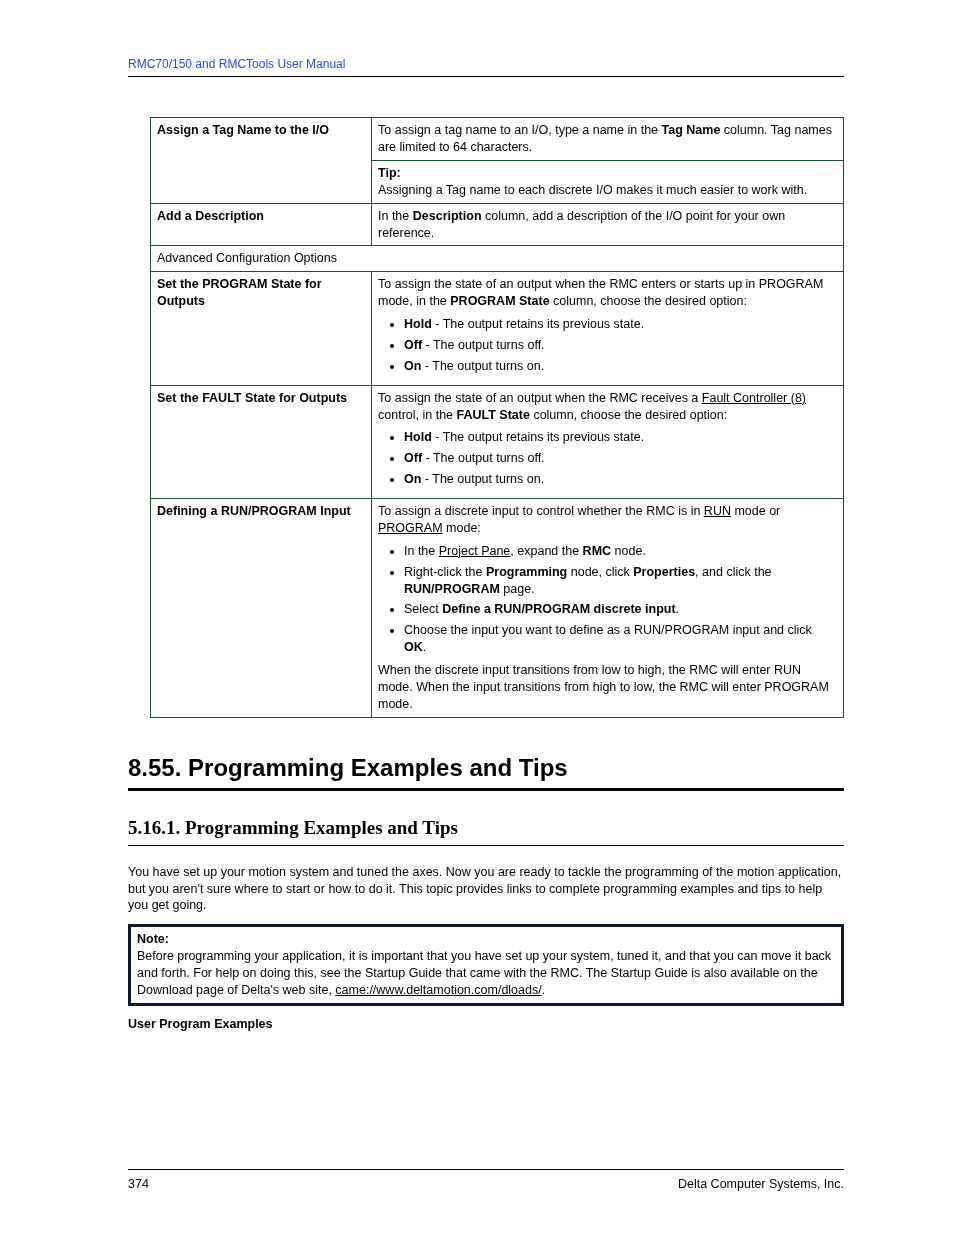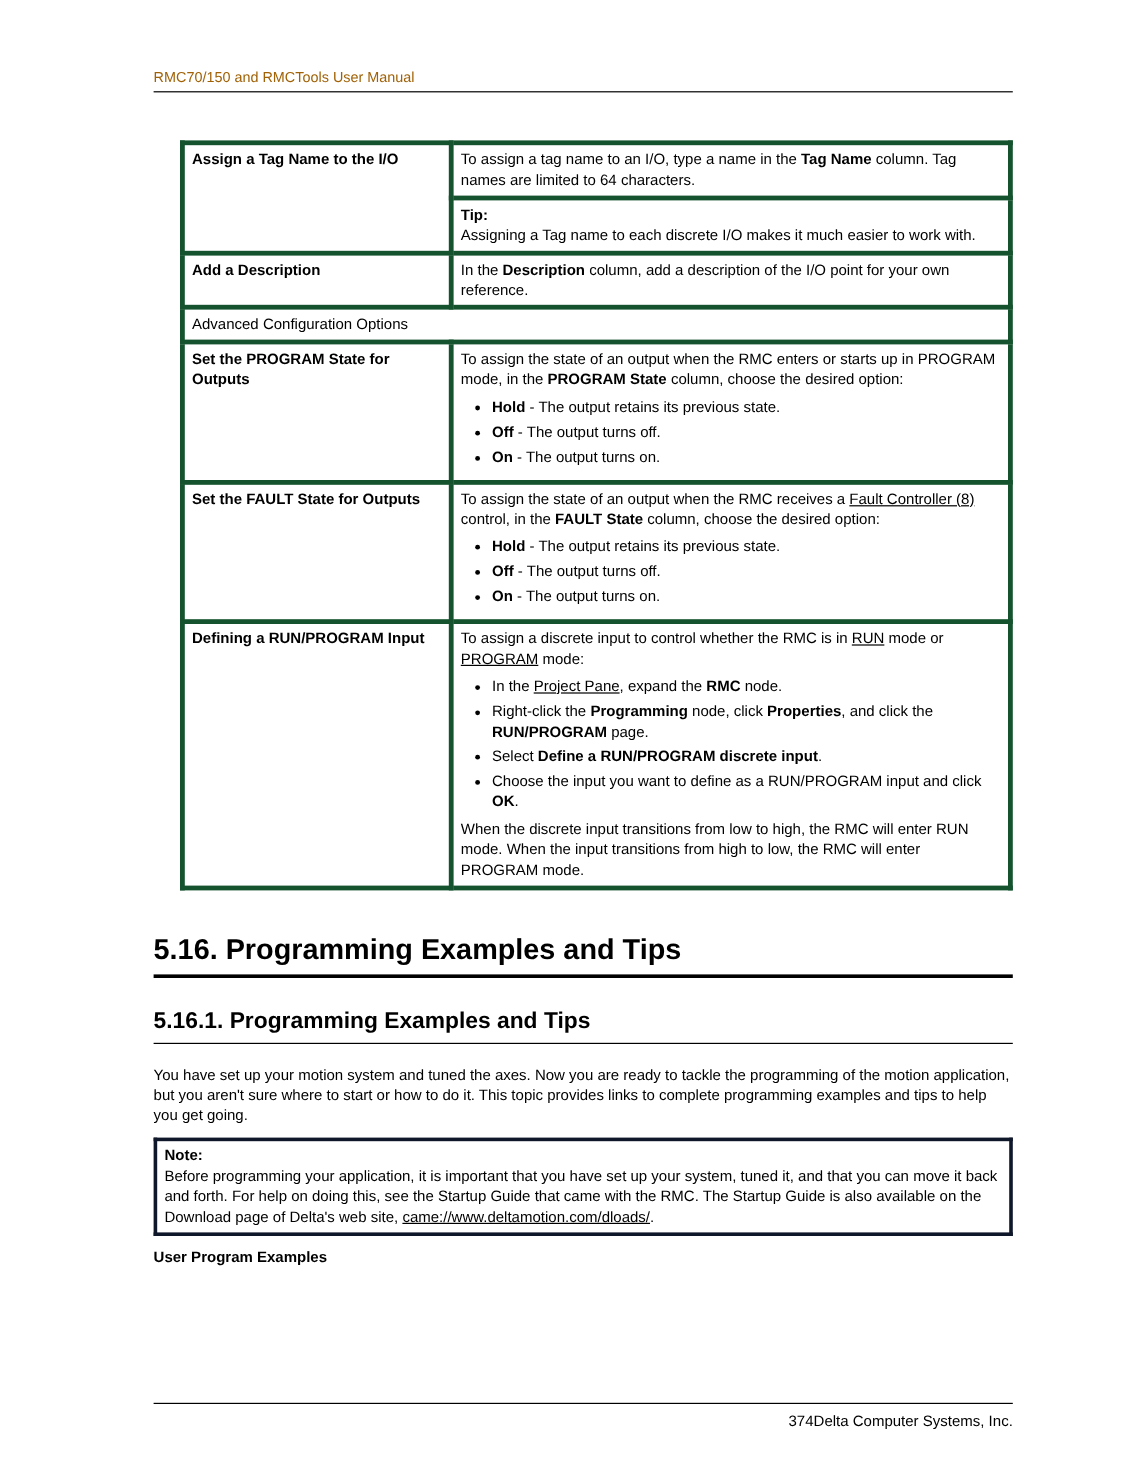--- a/index.html
+++ b/index.html
@@ -13,36 +13,36 @@
   }
   .page {
     width: 954px;
     min-height: 1235px;
     padding: 56px 110px 55px 128px;
     box-sizing: border-box;
     position: relative;
   }
   .header-line {
     font-size: 12px;
-    color: #a16207;
+    color: #1d4ed8;
     margin-bottom: 4px;
   }
   .header-rule {
     border: none;
     border-top: 1px solid #000;
     margin: 0 0 40px 0;
   }
   table.main-table {
     width: 100%;
     border-collapse: collapse;
     margin-left: 22px;
     width: calc(100% - 22px);
   }
   table.main-table td, table.main-table th {
-    border: 4px solid #14532d;
+    border: 1px solid #14532d;
     padding: 4px 6px;
     vertical-align: top;
     font-size: 12.5px;
   }
   table.main-table .left-col {
     width: 208px;
   }
   .b { font-weight: bold; }
   .u { text-decoration: underline; }
   .section-header td {
@@ -62,20 +62,21 @@
   }
   hr.thick {
     border: none;
     border-top: 3.5px solid #000;
     margin: 0 0 24px 0;
   }
   h3.section-h3 {
     font-size: 19px;
     font-weight: bold;
     margin: 0 0 4px 0;
+    font-family: Liberation Serif, serif;
   }
   hr.thin-black { border:none; border-top:1.5px solid #000; margin:0 0 18px 0; }
   p.body-p { margin: 0 0 10px 0; }
   table.note-box {
     width: 100%;
     border-collapse: collapse;
     margin: 6px 0 10px 0;
   }
   table.note-box td {
     border: 3px solid #0f172a;
@@ -84,21 +85,21 @@
   }
   .subhead { font-weight: bold; margin: 4px 0; }
   .indent-link { margin-left: 34px; }
   .footer {
     position: absolute;
     bottom: 42px;
     left: 128px;
     right: 110px;
   }
   .footer-rule { border:none; border-top:1px solid #000; margin:0 0 6px 0; }
-  .footer-row { display:flex; justify-content:flex-end; font-size:12.5px; }
+  .footer-row { display:flex; justify-content:space-between; font-size:12.5px; }
   .cell-inner p { margin: 0 0 6px 0; }
   .cell-inner p:last-child { margin-bottom: 0; }
 </style>
 </head>
 <body>
 
 <div class="page">
 
   <div class="header-line">RMC70/150 and RMCTools User Manual</div>
   <hr class="header-rule">
@@ -163,21 +164,21 @@
             <li><span>Select </span><span class="b">Define a RUN/PROGRAM discrete input</span><span>.</span></li>
             <li><span>Choose the input you want to define as a RUN/PROGRAM input and click </span><span class="b">OK</span><span>.</span></li>
           </ul>
           <p>When the discrete input transitions from low to high, the RMC will enter RUN mode. When the input transitions from high to low, the RMC will enter PROGRAM mode.</p>
         </div>
       </td>
     </tr>
   </tbody>
     </table>
 
-  <h2 class="section-h2">5.16. Programming Examples and Tips</h2>
+  <h2 class="section-h2">8.55. Programming Examples and Tips</h2>
   <hr class="thick">
 
   <h3 class="section-h3">5.16.1. Programming Examples and Tips</h3>
   <hr class="thin-black">
 
   <p class="body-p">You have set up your motion system and tuned the axes. Now you are ready to tackle the programming of the motion application, but you aren't sure where to start or how to do it. This topic provides links to complete programming examples and tips to help you get going.</p>
 
   <table class="note-box">
     <tbody>
         <tr>

